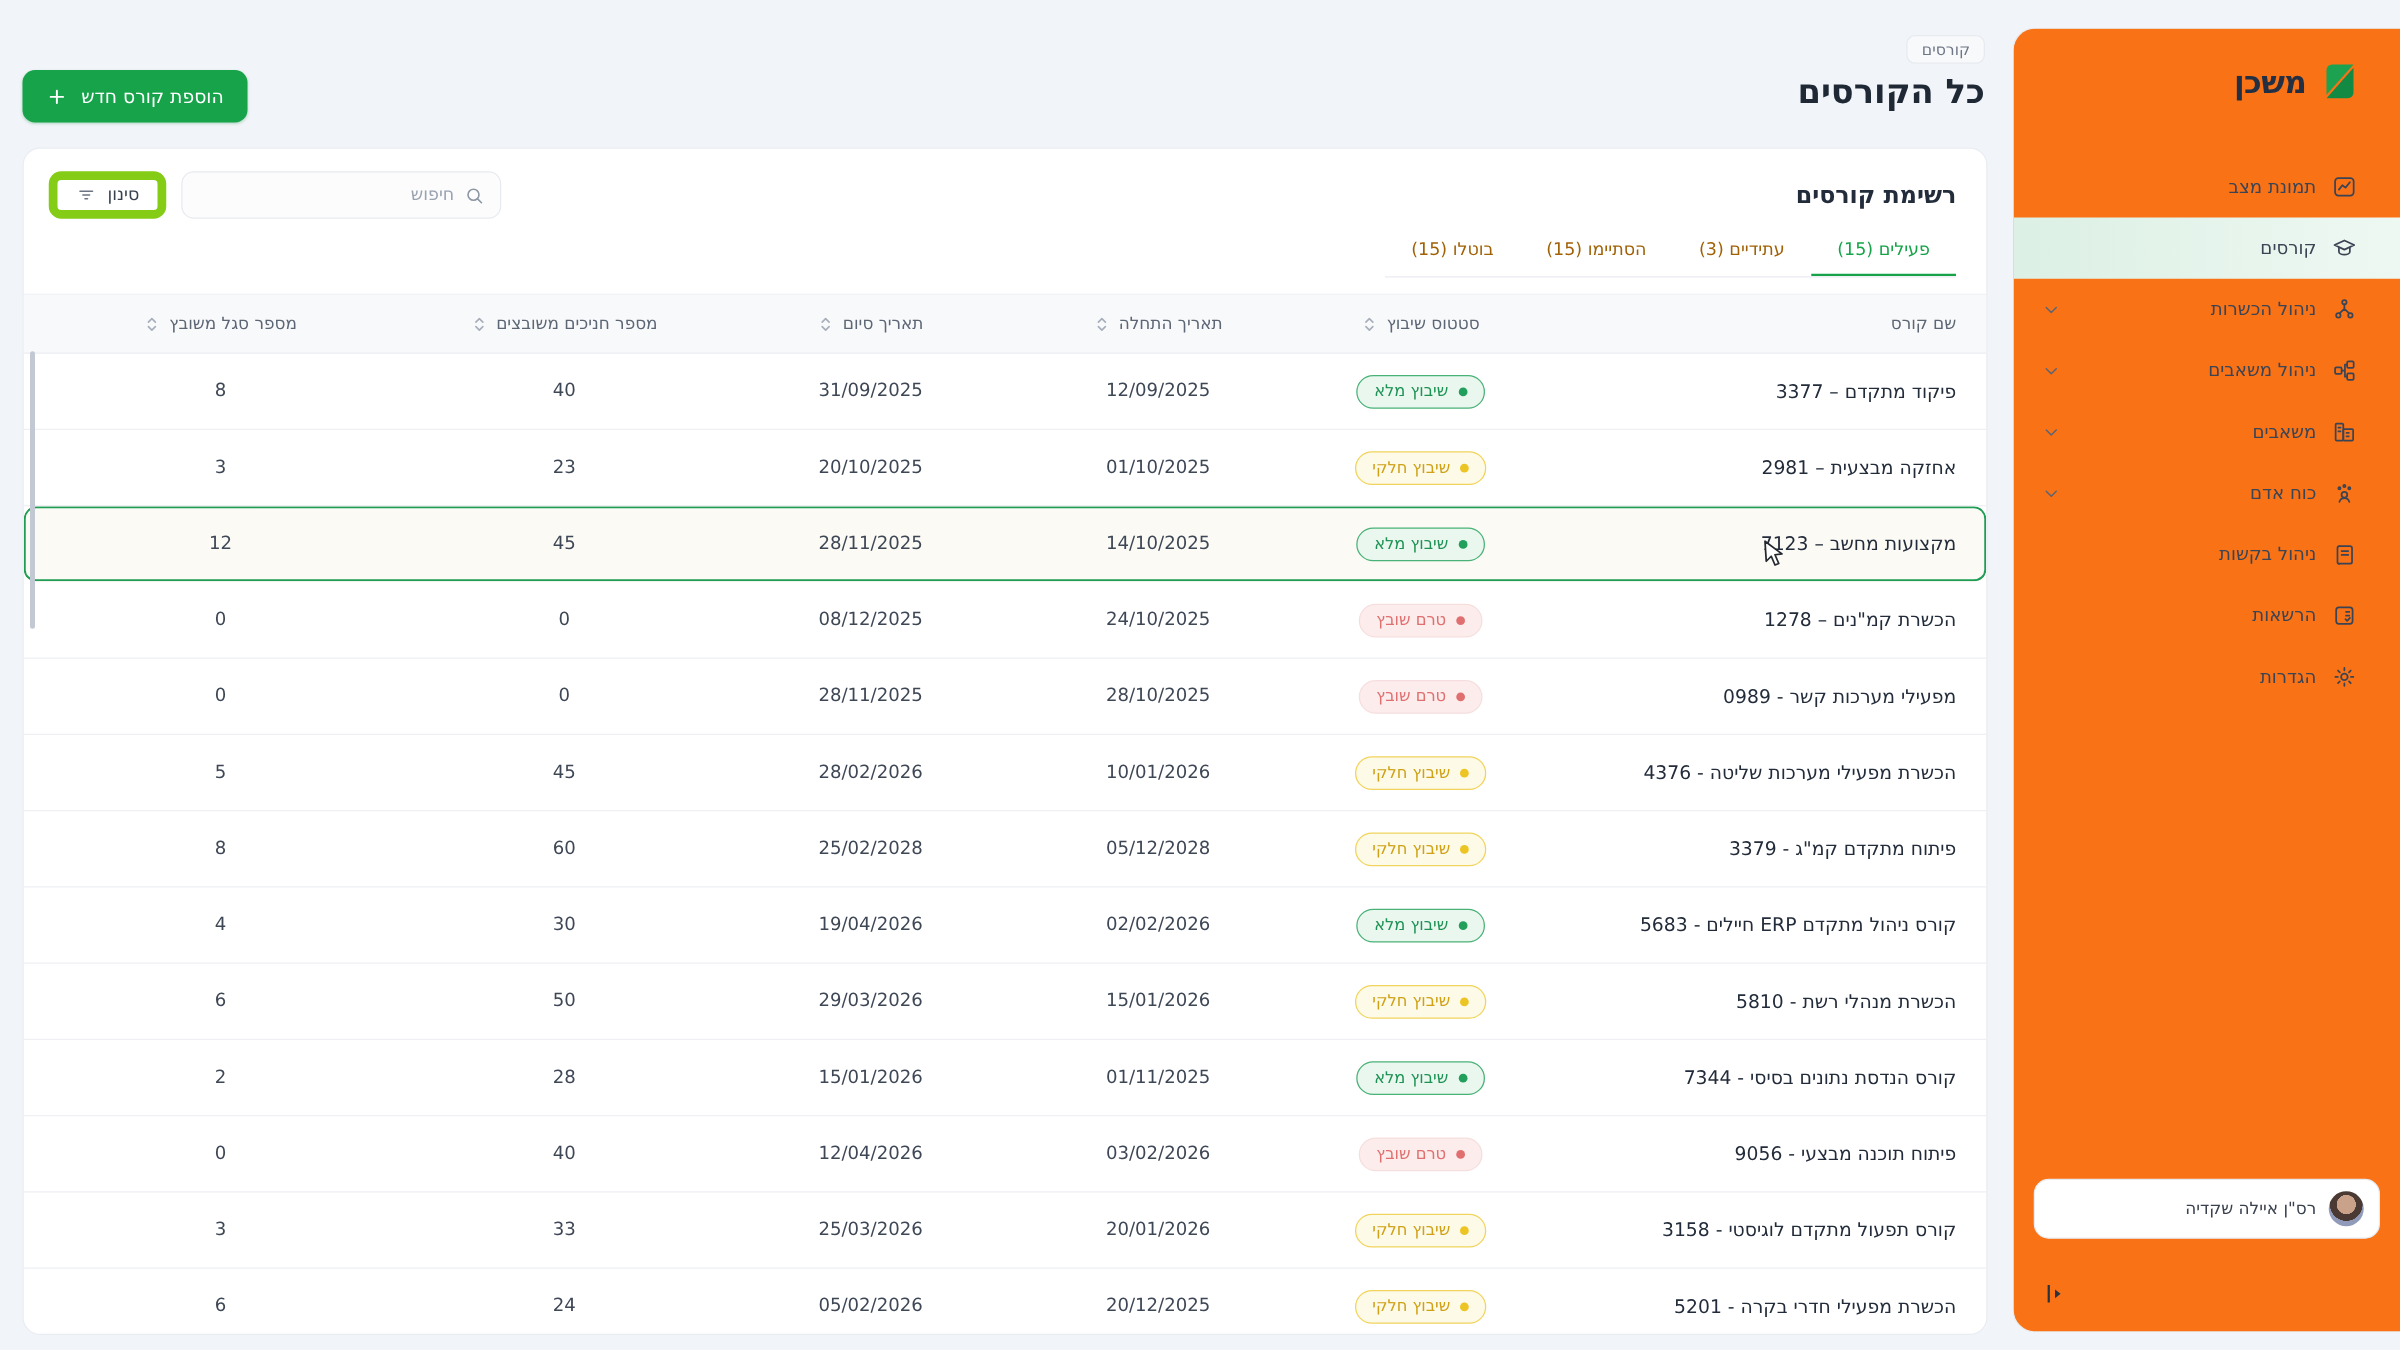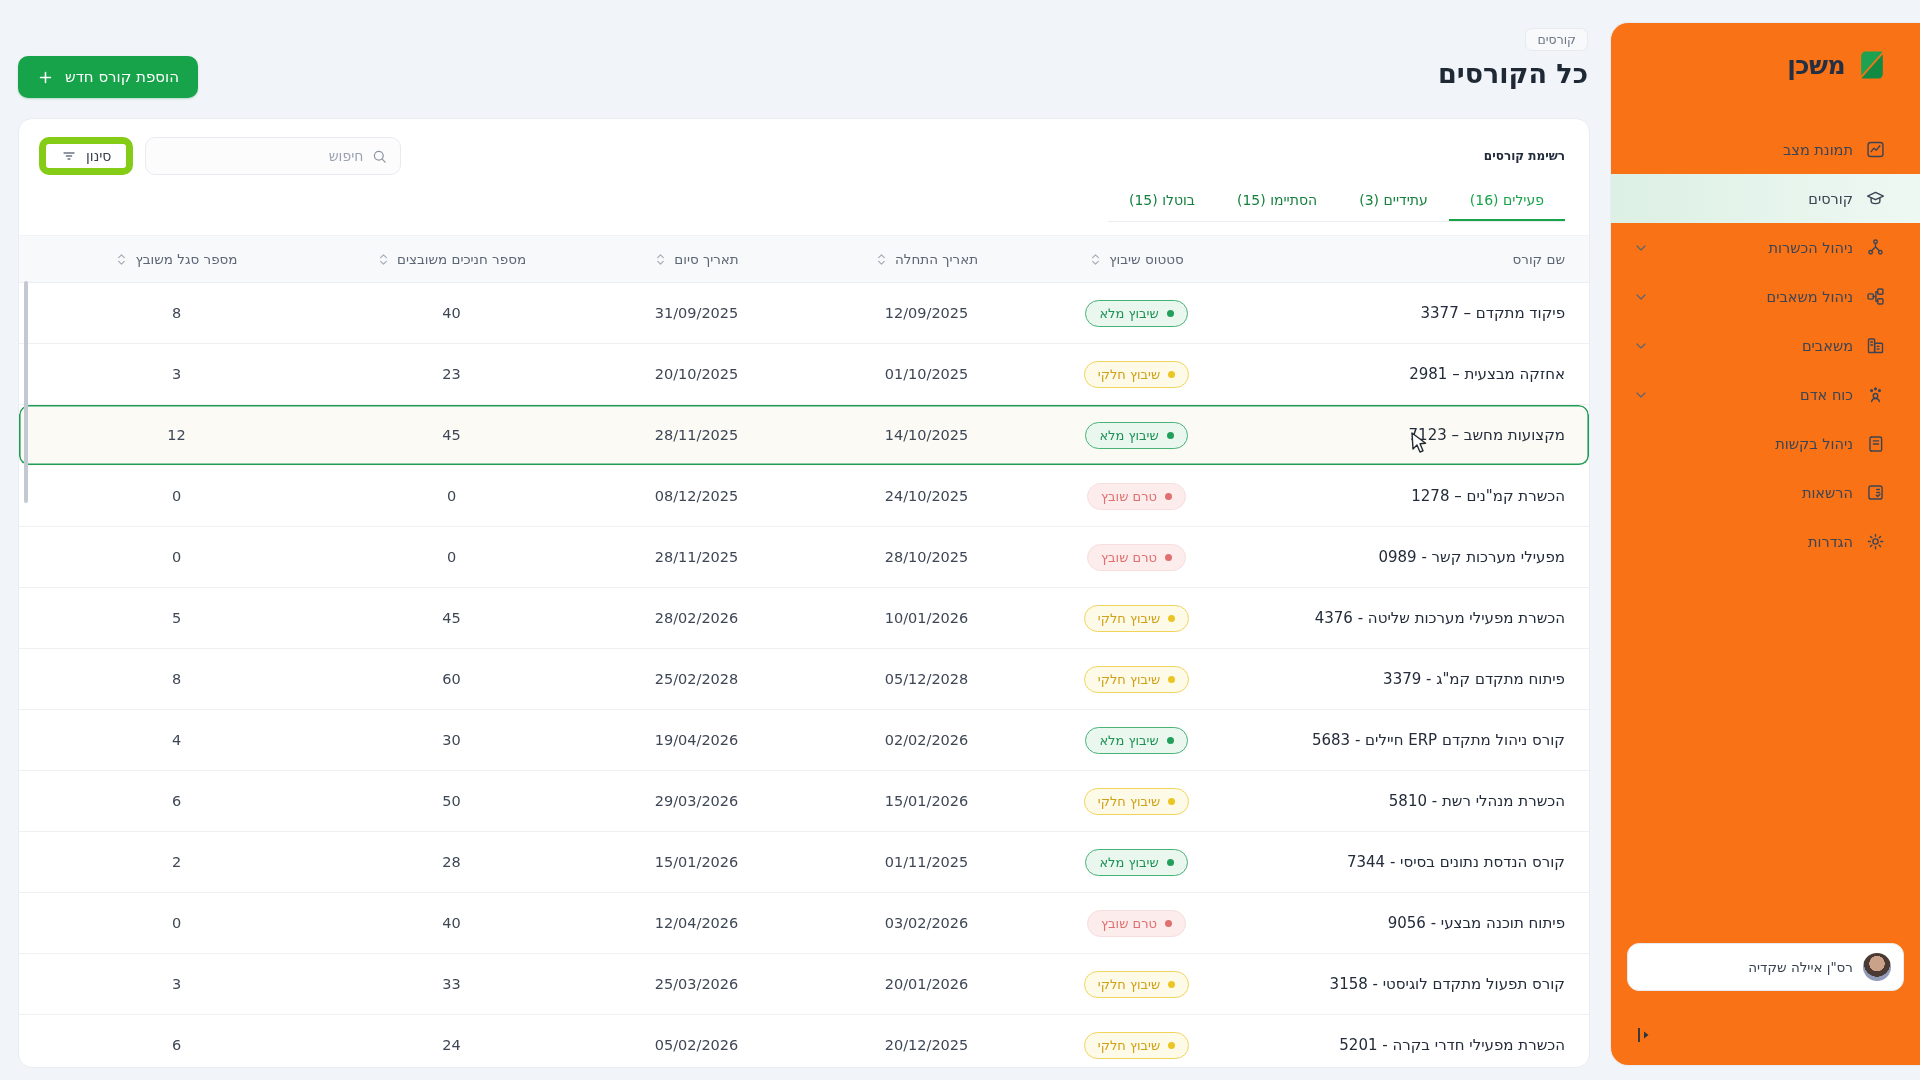--- a/index.html
+++ b/index.html
@@ -39,37 +39,37 @@
   .add-btn { position:absolute; top:56px; left:18px; height:42px; background:var(--primary,#16a34a); color:#fff;
              border:none; border-radius:10px; display:flex; align-items:center; gap:11px; padding:0 19px;
              font-size:15px; font-family:inherit; cursor:pointer; box-shadow:0 1px 2px rgba(20,140,70,.25); }
   .add-btn .picon { width:17px; height:17px; color:#fff; }
   .add-btn .picon svg { width:17px; height:17px; display:block; }
 
   
   .card { position:absolute; top:118px; left:18px; width:1572px; height:950px; background:#fff;
           border:1px solid #e9ecf1; border-radius:14px; overflow:hidden; }
   .card-head { display:flex; align-items:center; padding:18px 24px 0 20px; }
-  .list-title { font-size:12px; font-weight:700; color:#222c3b; }
+  .list-title { font-size:19px; font-weight:700; color:#222c3b; }
   .head-spacer { flex:1; }
   .search-box { width:256px; height:38px; border:1px solid #e7eaef; border-radius:10px; background:#fcfcfd;
                 display:flex; align-items:center; gap:8px; padding:0 12px; margin-left:12px; }
   .search-box .sicon { width:17px; height:17px; color:#8d96a5; flex:none; }
   .search-box .sicon svg { width:17px; height:17px; display:block; }
   .search-box input { border:none; outline:none; background:transparent; font-family:inherit; font-size:14px;
                       color:#39414f; width:100%; }
   .search-box input::placeholder { color:#9aa3b2; }
   .filter-btn { height:38px; border:7px solid #84cc16; background:#fff; border-radius:10px; display:flex;
                 align-items:center; gap:9px; padding:0 15px; font-size:14px; color:#39414f;
                 font-family:inherit; cursor:pointer; }
   .filter-btn .ficon { width:16px; height:16px; color:#6b7382; }
   .filter-btn .ficon svg { width:16px; height:16px; display:block; }
 
   .tabs { display:flex; width:max-content; margin:6px 24px 0 0; border-bottom:1px solid #e9ecf1; }
-  .tab { padding:11px 21px 13px; font-size:14px; color:#15803d; background:none; border:none;
+  .tab { padding:11px 21px 13px; font-size:14px; color:#a16207; background:none; border:none;
          font-family:inherit; cursor:pointer; white-space:nowrap; }
   .tab.active { color:var(--primary,#16a34a); box-shadow:inset 0 -2px 0 var(--primary,#16a34a); }
 
   .grid-cols { display:grid; grid-template-columns:345px 215px 205px 255px 235px 1fr; }
   .thead { margin-top:13px; background:#f8f9fb; height:48px; align-items:center;
            border-top:1px solid #f0f2f5; border-bottom:1px solid #eceef2; }
   .th { display:flex; align-items:center; justify-content:center; gap:7px; font-size:13.5px; color:#5d6675; }
   .th.name-col { justify-content:flex-start; padding-right:24px; }
   .th .sort { width:13px; height:15px; color:#a7aeba; }
   .th .sort svg { width:13px; height:15px; display:block; }
@@ -281,21 +281,21 @@
         <span>סינון</span>
         <span class="ficon">
           <svg viewBox="0 0 24 24" fill="none" stroke="currentColor" stroke-width="1.9" stroke-linecap="round">
               <path d="M4.5 7.5h15M8 12h8M10.5 16.5h3"></path>
             </svg>
         </span>
       </button>
     </div>
 
     <div class="tabs">
-  <button class="tab active">פעילים (16)</button>
+  <button class="tab active">פעילים (15)</button>
 
   <button class="tab">עתידיים (3)</button>
 
   <button class="tab">הסתיימו (15)</button>
 
   <button class="tab">בוטלו (15)</button>
 </div>
 
     <div class="thead grid-cols">
   <div class="th name-col">

